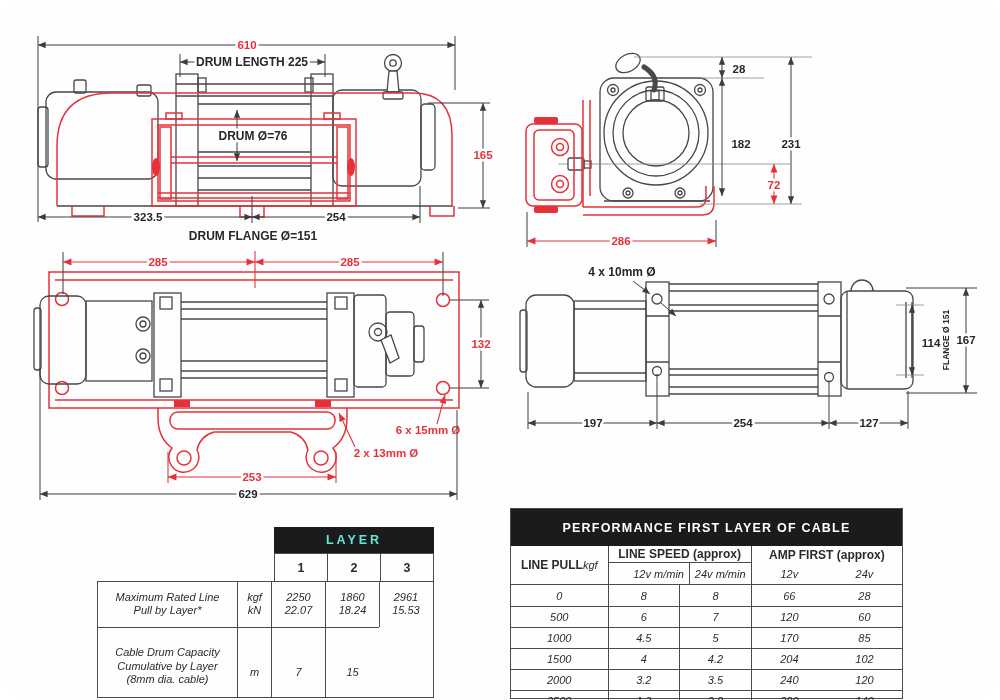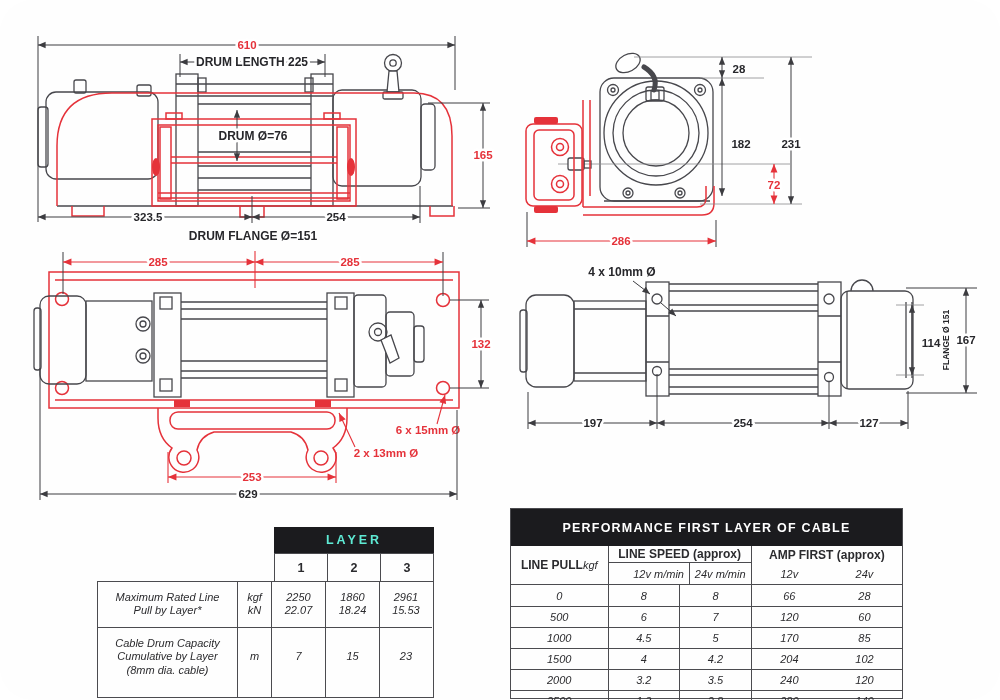--- a/index.html
+++ b/index.html
@@ -30,21 +30,21 @@
   .lt-nums div{flex:1;display:flex;align-items:center;justify-content:center;
                font-weight:bold;font-size:12.5px;}
   .lt-nums div + div{border-left:1.6px solid #4b4b4f;}
   .lt-body{position:absolute;left:0;top:53.5px;width:337px;border:1.6px solid #4b4b4f;
            box-sizing:border-box;display:grid;grid-template-columns:139px 34px 54px 54px 52.8px;
            grid-template-rows:45px 70px;}
   .lt-body > div{display:flex;flex-direction:column;align-items:center;justify-content:center;
                  font-style:italic;font-size:11px;line-height:13.5px;box-sizing:border-box;text-align:center;}
   .lt-body > .bl{border-left:1.6px solid #4b4b4f;}
   .lt-body > .bt{border-top:1.6px solid #4b4b4f;}
-  .lt-body .pad-top{justify-content:flex-start;padding-top:9px;}
+  .lt-body .pad-top{justify-content:center;padding-top:9px;}
 
   .perf-table{left:510px;top:508px;width:393px;height:191px;color:#2b2b2e;
               border:1.6px solid #4b4b4f;box-sizing:border-box;}
   .pt-title{height:37px;background:#1b1b1e;color:#fff;font-weight:bold;font-size:12.5px;
             letter-spacing:1.2px;display:flex;align-items:center;justify-content:center;}
   .pt-head{display:flex;height:39px;border-bottom:1.4px solid #4b4b4f;box-sizing:border-box;}
   .pt-c1{width:98px;box-sizing:border-box;border-right:1.4px solid #4b4b4f;display:flex;
          flex-direction:row;align-items:center;justify-content:center;}
   .pt-c1 .t{font-weight:bold;font-size:12px;}
   .pt-c1 .u{font-style:italic;font-size:11px;}
@@ -306,23 +306,20 @@
     </div>
     <div class="bl bt pad-top" style="padding-top:22px;">
       <span>m</span>
     </div>
     <div class="bl bt pad-top" style="padding-top:22px;">
       <span>7</span>
     </div>
     <div class="bl bt pad-top" style="padding-top:22px;">
       <span>15</span>
     </div>
-    <div class="bl bt pad-top" style="padding-top:22px;">
-      <span>23</span>
-    </div>
   </div>
 </div>
 
 
 <div class="abs perf-table">
   <div class="pt-title">PERFORMANCE FIRST LAYER OF CABLE</div>
   <div class="pt-head">
     <div class="pt-c1">
       <span class="t">LINE PULL</span>
       <span class="u">kgf</span>

